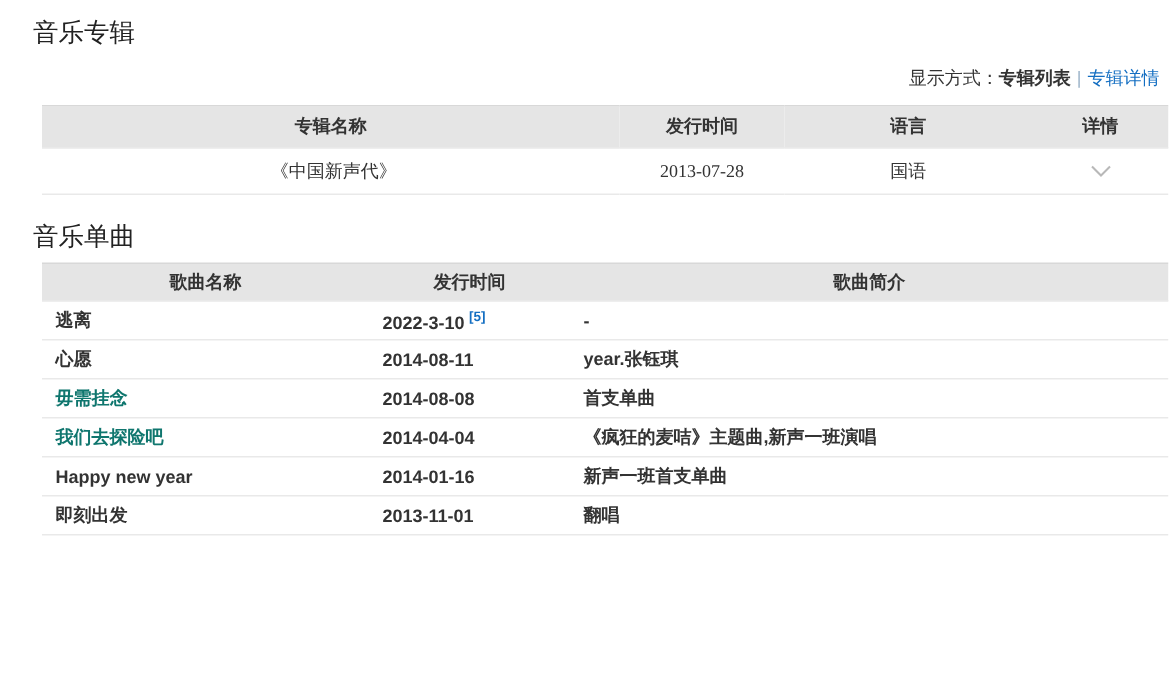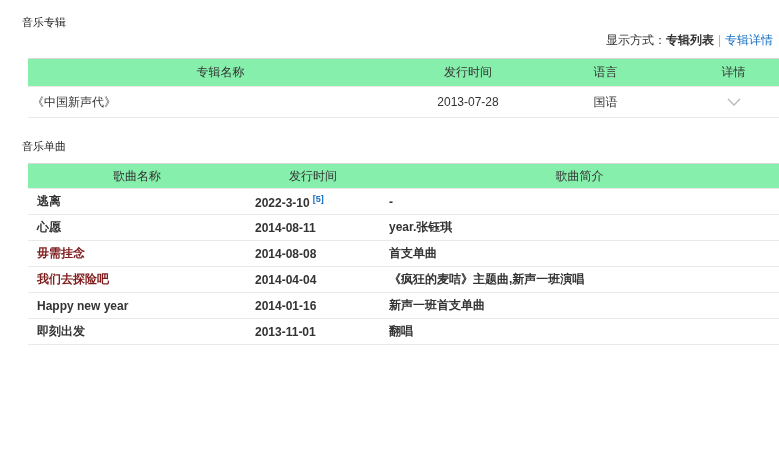--- a/index.html
+++ b/index.html
@@ -6,32 +6,32 @@
     margin: 0;
     padding: 0;
     background: #ffffff;
     width: 779px;
     height: 460px;
     overflow: hidden;
     font-family: "Liberation Sans", "DejaVu Sans", sans-serif;
     color: #333333;
   }
   .section-title {
-    font-size: 11px;
+    font-size: 17px;
     font-weight: 400;
     color: #222222;
     line-height: 20px;
     margin: 0;
     padding: 12px 0 0 22px;
   }
   .section-title.second {
     padding-top: 18px;
   }
   .display-row {
-    margin-top: 0;
+    margin-top: 12px;
     height: 16px;
     line-height: 16px;
     text-align: right;
     padding-right: 6px;
     font-size: 12px;
     color: #333333;
     padding-left: 32px;
   }
   .display-row .active-mode {
     font-weight: 700;
@@ -50,43 +50,43 @@
   table {
     border-collapse: collapse;
     table-layout: fixed;
     width: 751px;
     margin-left: 28px;
     font-size: 12px;
   }
   .albums-table { margin-top: 10px; }
   .singles-table { margin-top: 7px; }
   thead th {
-    background: #86efac;
+    background: #e5e5e5;
     border-top: 1px solid #d8d8d8;
     border-bottom: 1px solid #e9e9e9;
-    font-weight: 400;
+    font-weight: 700;
     color: #333333;
     text-align: center;
     padding: 0;
   }
   .albums-table thead th { height: 27px; }
   .singles-table thead th { height: 24px; }
   tbody td {
     border-bottom: 1px solid #e9e9e9;
     padding: 0;
     white-space: nowrap;
     overflow: hidden;
   }
   .albums-table tbody td { height: 30px; }
   .singles-table tbody td { height: 25px; }
   .al { text-align: left; padding-left: 9px; font-weight: bold; }
-  .al-tight { text-align: left; padding-left: 4px; }
-  .ac { text-align: center; }
+  .al-tight { text-align: center; padding-left: 4px; }
+  .ac { text-align: center; font-family: Liberation Serif, serif; }
   a.song-link {
-    color: #7f1d1d;
+    color: #0f766e;
     text-decoration: none;
     cursor: pointer;
   }
   sup.ref {
     color: #136ec2;
     font-size: 9px;
     margin-left: 3px;
     cursor: pointer;
   }
   .chevron-btn {

